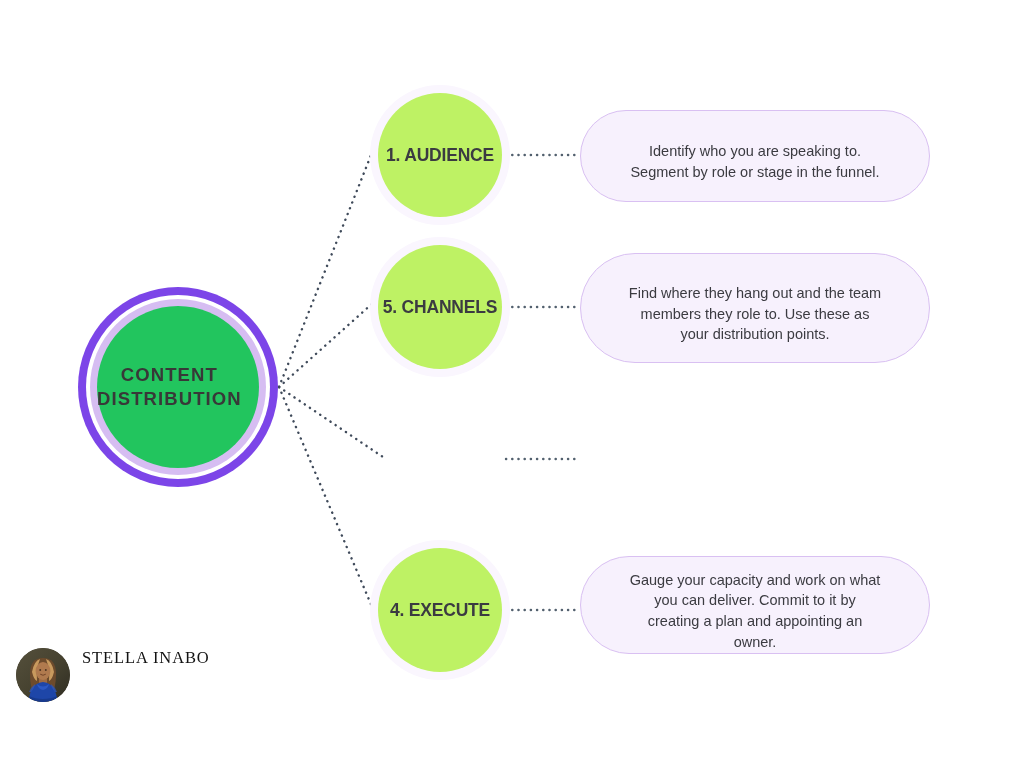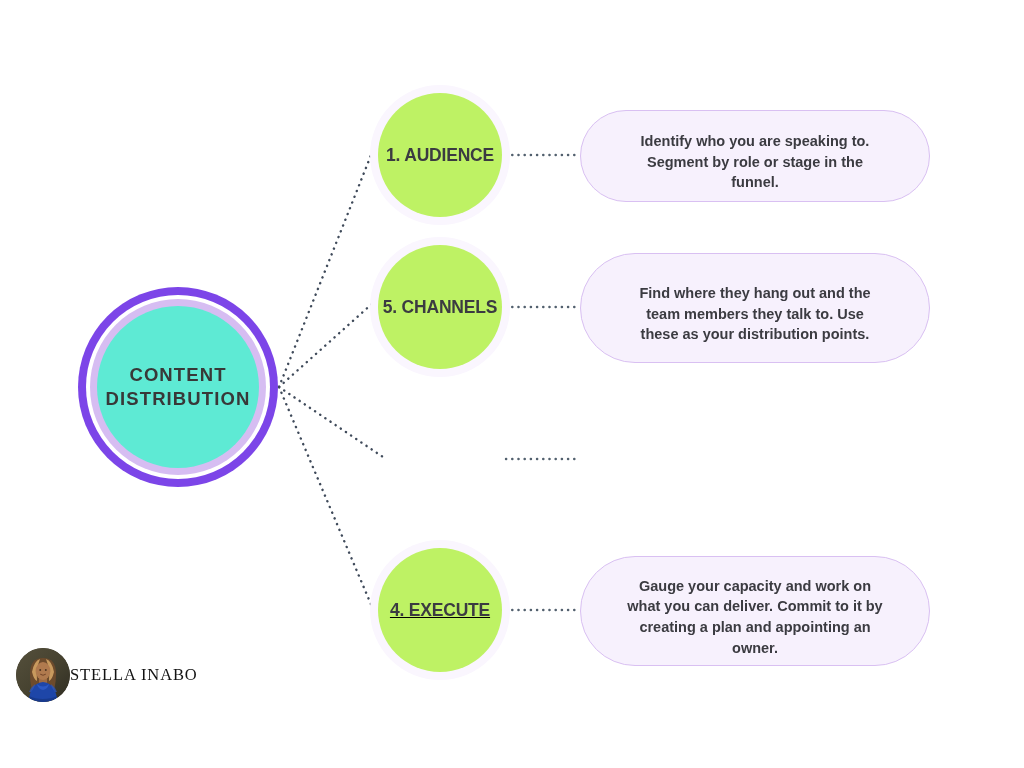--- a/index.html
+++ b/index.html
@@ -61,24 +61,23 @@
     border-radius: 50%;
     background: #d6bdf2;
     display: flex;
     align-items: center;
     justify-content: center;
   }
   .hub-core {
     width: 162px;
     height: 162px;
     border-radius: 50%;
-    background: #5eead4;
-    display: flex;
-    align-items: center;
-    justify-content: center;
+    background: #22c55e;
+    display: flex;
+    align-items: center;
   }
   .hub-label {
     text-align: center;
     font-size: 18.5px;
     font-weight: bold;
     letter-spacing: 1.1px;
     line-height: 1.28;
     color: #383838;
     white-space: pre-line;
   }
@@ -114,33 +113,33 @@
     border: 1.4px solid #d9c0f2;
     box-sizing: border-box;
     display: flex;
     align-items: center;
     justify-content: center;
     padding: 0 46px;
   }
   .pill-text {
     text-align: center;
     font-size: 14.5px;
-    font-weight: bold;
+    font-weight: normal;
     line-height: 1.42;
     color: #3b3b41;
     margin-top: 12px;
   }
 
   
   .credit {
     position: absolute;
     left: 16px;
     top: 648px;
     display: flex;
-    align-items: center;
+    gap: 12px;
   }
   .avatar {
     width: 54px;
     height: 54px;
     border-radius: 50%;
     overflow: hidden;
     position: relative;
     background: #4a4534;
     flex: none;
   }
@@ -183,31 +182,31 @@
       </div>
     </div>
   </div>
 
   <div class="step-circle" style="left:378px; top:93px;">
     <span class="step-circle-label">1. AUDIENCE</span>
   </div>
   <div class="step-circle" style="left:378px; top:245px;">
     <span class="step-circle-label">5. CHANNELS</span>
   </div>
-  <div class="step-circle" style="left:378px; top:548px;text-decoration:underline;">
+  <div class="step-circle" style="left:378px; top:548px;">
     <span class="step-circle-label">4. EXECUTE</span>
   </div>
 
   <div class="pill" style="top:110px; height:92px;">
     <div class="pill-text">Identify who you are speaking to. Segment by role or stage in the funnel.</div>
   </div>
   <div class="pill" style="top:253px; height:110px;">
-    <div class="pill-text">Find where they hang out and the team members they talk to. Use these as your distribution points.</div>
-  </div>
-  <div class="pill" style="top:556px; height:110px;">
+    <div class="pill-text">Find where they hang out and the team members they role to. Use these as your distribution points.</div>
+  </div>
+  <div class="pill" style="top:556px; height:98px;">
     <div class="pill-text">Gauge your capacity and work on what you can deliver. Commit to it by creating a plan and appointing an owner.</div>
   </div>
 
   <div class="credit">
     <div class="avatar">
       <svg width="54" height="54" viewBox="0 0 54 54">
         <defs>
           <clipPath id="avclip">
               <circle cx="27" cy="27" r="27"></circle>
             </clipPath>

